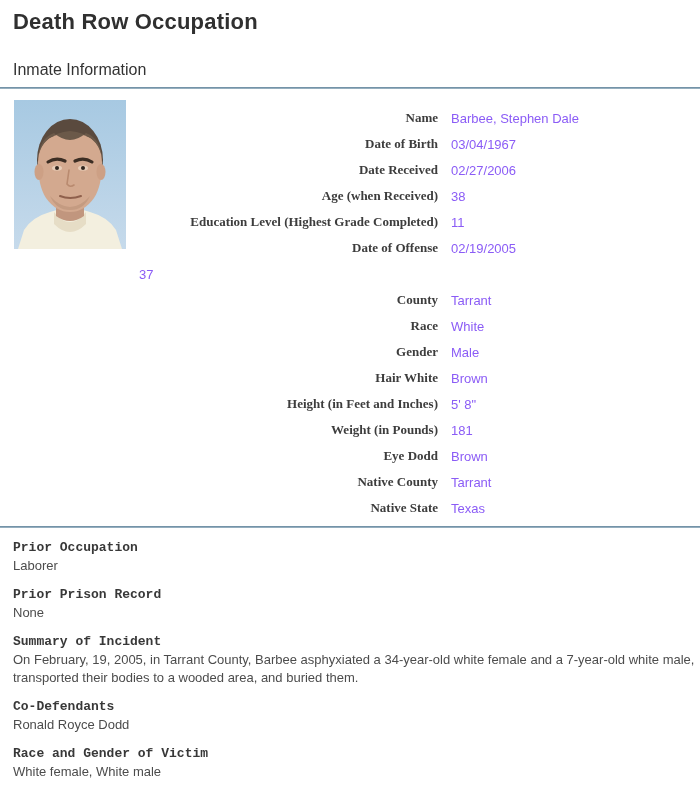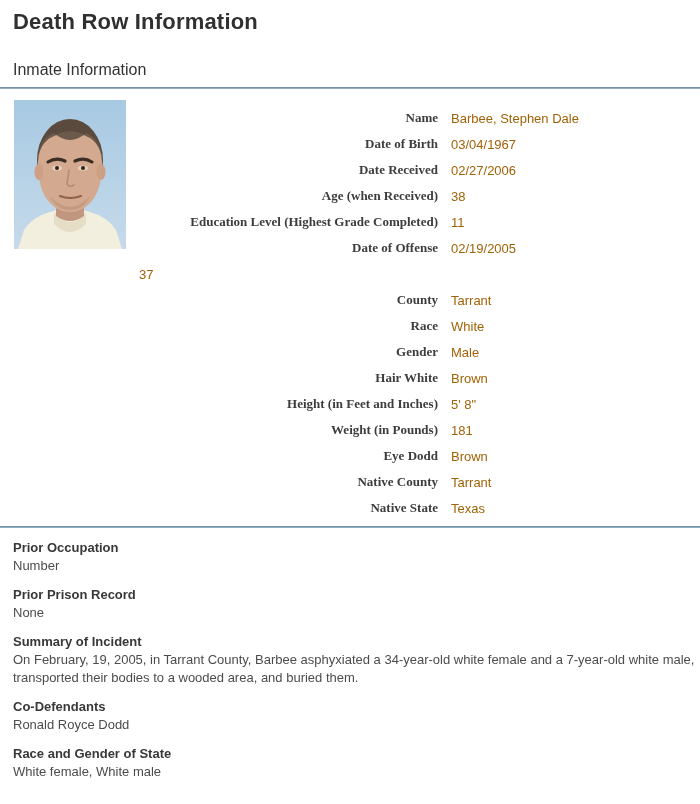--- a/index.html
+++ b/index.html
@@ -32,39 +32,39 @@
   .fields { flex:1; padding-top:5px; }
   .row { display:flex; height:26px; align-items:center; }
   .flabel {
     width:312px; text-align:right;
     font-size:13px; font-weight:bold; color:#3d3d3d;
     white-space:nowrap;
     font-family:Liberation Serif, serif;
   }
   .fvalue {
     margin-left:13px;
-    font-size:13px; color:#a16207;
+    font-size:13px; color:#8b5cf6;
     white-space:nowrap;
   }
 
   .details { margin:11px 0 0 13px; max-width:692px; }
   .detail-block { margin-bottom:11px; }
   .detail-heading {
-    font-size:13px; font-weight:bold; color:#383838; line-height:18px;
+    font-size:13px; font-weight:bold; color:#383838; line-height:18px;font-family:Liberation Mono, monospace;
   }
   .detail-text {
     font-size:13px; color:#4c4c4c; line-height:18px;
   }
 </style>
 </head>
 <body>
 
 <div class="page">
 
-  <h1 class="page-title">Death Row Information</h1>
+  <h1 class="page-title">Death Row Occupation</h1>
 
   <h2 class="section-title">Inmate Information</h2>
 
   <div class="divider top"></div>
 
   <div class="info-area">
 
     <div class="photo">
       <svg width="112" height="149" viewBox="0 0 112 149" xmlns="http://www.w3.org/2000/svg">
         <defs>
@@ -171,33 +171,33 @@
         <div class="fvalue">Texas</div>
       </div>
     </div>
   </div>
 
   <div class="divider bottom"></div>
 
   <div class="details">
     <div class="detail-block">
       <div class="detail-heading">Prior Occupation</div>
-      <div class="detail-text">Number</div>
+      <div class="detail-text">Laborer</div>
     </div>
     <div class="detail-block">
       <div class="detail-heading">Prior Prison Record</div>
       <div class="detail-text">None</div>
     </div>
     <div class="detail-block">
       <div class="detail-heading">Summary of Incident</div>
       <div class="detail-text">On February, 19, 2005, in Tarrant County, Barbee asphyxiated a 34-year-old white female and a 7-year-old white male, transported their bodies to a wooded area, and buried them.</div>
     </div>
     <div class="detail-block">
       <div class="detail-heading">Co-Defendants</div>
       <div class="detail-text">Ronald Royce Dodd</div>
     </div>
     <div class="detail-block">
-      <div class="detail-heading">Race and Gender of State</div>
+      <div class="detail-heading">Race and Gender of Victim</div>
       <div class="detail-text">White female, White male</div>
     </div>
   </div>
 
 </div>
 
 </body></html>

